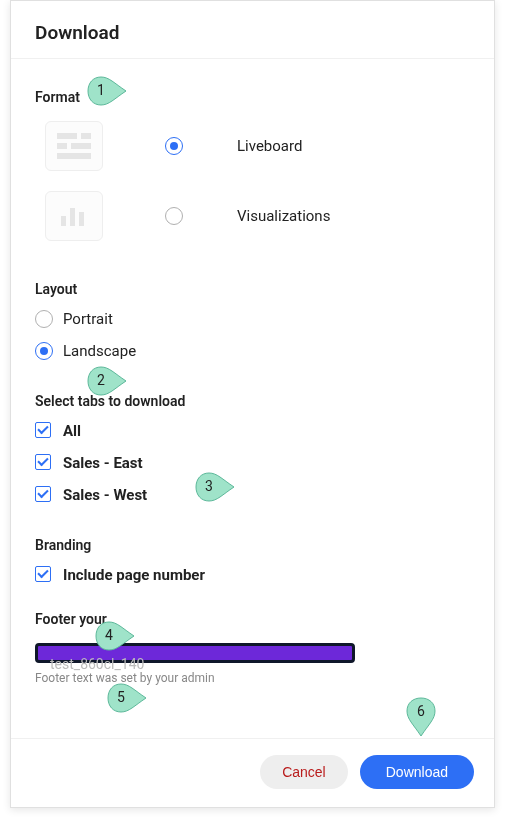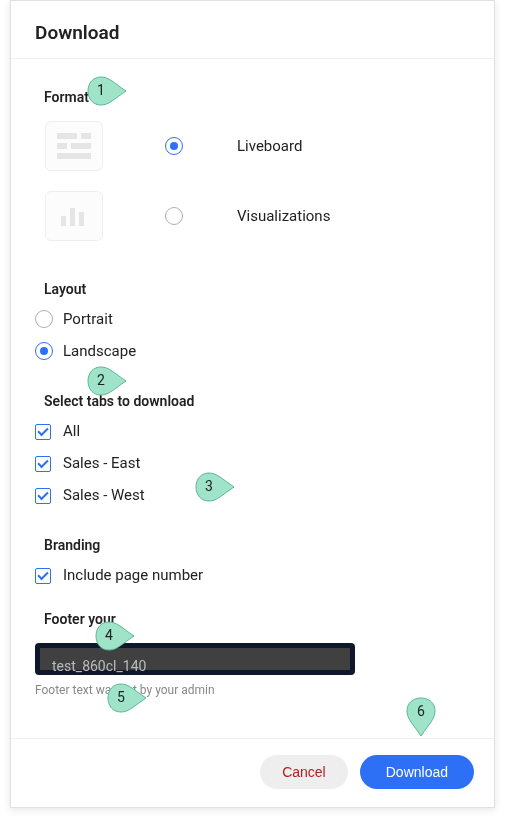--- a/index.html
+++ b/index.html
@@ -37,21 +37,20 @@
       overflow: hidden;
       position: relative;
     }
     .section-label {
       font-size: 14px;
       font-weight: 600;
       color: #222;
       margin-top: 20px;
       margin-bottom: 6px;
       display: inline-block;
-      margin-left: 9px;
     }
     .format-options {
       padding-top: 10px;
     }
     .format-option {
       display: flex;
       align-items: center;
       margin-bottom: 20px;
       cursor: pointer;
       gap: 44px;
@@ -97,23 +96,24 @@
       left: 50%;
       top: 50%;
       transform: translate(-50%, -50%);
     }
     .radio-label {
       font-size: 15px;
       color: #222;
     }
     .checkbox-row {
       display: flex;
-      align-items: flex-end;
+      align-items: flex-start;
       padding: 7px 0;
       cursor: pointer;
+      font-weight: bold;
     }
     .checkbox {
       width: 16px;
       height: 16px;
       border: 1.5px solid #2d6ff5;
       border-radius: 2px;
       margin-right: 12px;
       position: relative;
       flex-shrink: 0;
       display: inline-flex;
@@ -129,28 +129,28 @@
       border-width: 0 2px 2px 0;
       transform: rotate(45deg) translate(-1px, -1px);
     }
     .checkbox-label {
       font-size: 15px;
       color: #222;
     }
     .input {
       margin-top: 10px;
       width: 320px;
-      height: 32px;
+      height: 20px;
       padding: 0 12px;
-      border: 5px solid #0f172a;
+      border: 3px solid #0f172a;
       border-radius: 4px;
       font-size: 14px;
       color: #bbb;
       line-height: 36px;
-      background: #404040;
+      background: #6d28d9;
     }
     .hint {
       font-size: 12px;
       color: #888;
       margin-top: 8px;
     }
     .footer {
       border-top: 1px solid #f0f0f0;
       padding: 16px 20px 18px 20px;
       display: flex;

